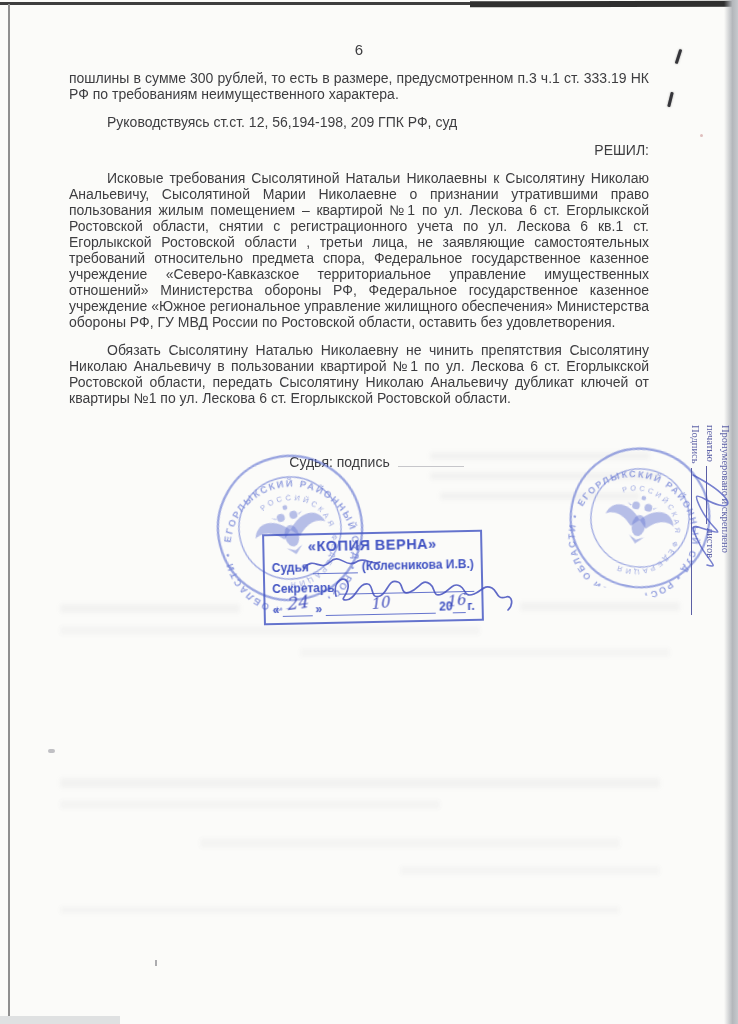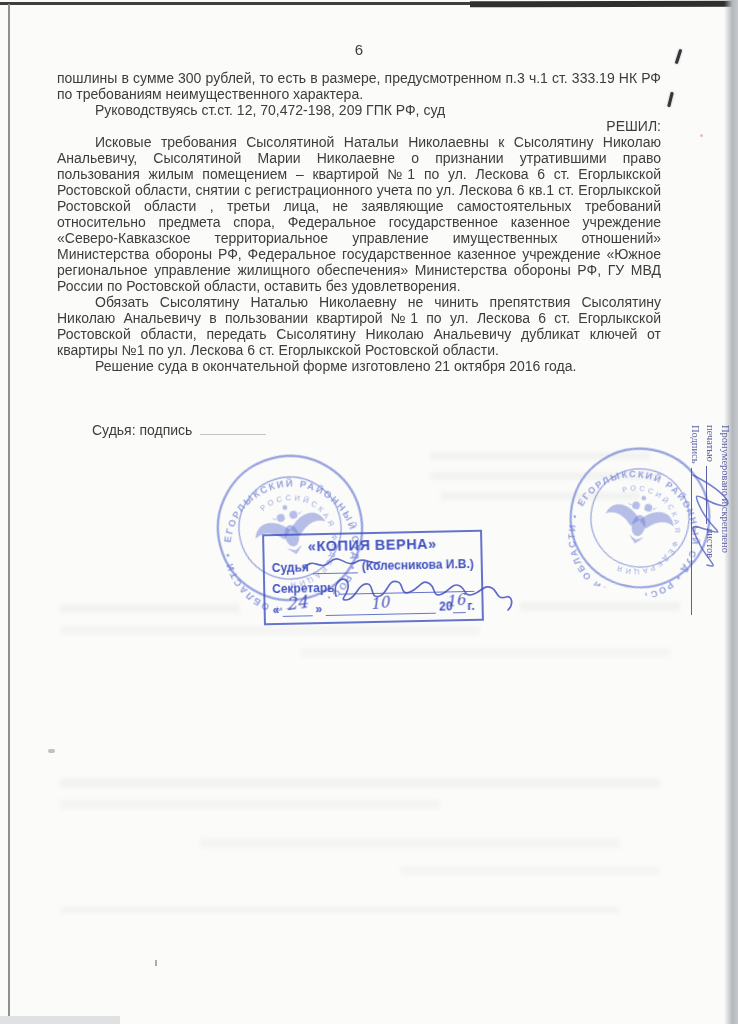--- a/index.html
+++ b/index.html
@@ -12,25 +12,25 @@
   .scan-right{position:absolute;right:0;top:0;width:14px;height:1024px;
               background:linear-gradient(to right, rgba(180,182,186,0), #b4b7bb 60%, #c6c9cd);}
   .scan-bottom{position:absolute;left:0;bottom:0;width:120px;height:8px;background:#dfe1e2;}
   
   .staple{position:absolute;width:3px;height:15px;background:#35353a;border-radius:1px;box-shadow:0 0 2px rgba(60,60,60,.5);}
   .staple.s1{left:677px;top:49px;transform:rotate(18deg);}
   .staple.s2{left:669px;top:92px;transform:rotate(14deg);}
   
   .doc{position:absolute;left:57px;top:42px;width:604px;color:#3d3d40;font-size:14px;line-height:16px;}
   .pagenum{text-align:center;margin:0 0 12px 0;font-size:15px;}
-  .para{margin:0;text-align:justify;text-indent:38px;}
+  .para{margin:12px;text-align:justify;text-indent:38px;}
   .para.noindent{text-indent:0;}
   .para.nojust{text-align:left;}
   .para.center{text-align:right;text-indent:0;}
-  .judge-line{margin:48px 0 0 35px;text-align:left;}
+  .judge-line{margin:48px 0 0 35px;text-align:center;}
   .ghost-line{display:inline-block;width:66px;height:1px;border-bottom:1px solid #c6c6ca;vertical-align:baseline;margin-left:8px;}
   
   .seal{position:absolute;filter:blur(.4px);opacity:.85;}
   .seal.left{left:212px;top:450px;z-index:5;transform:rotate(-14deg);}
   .seal.right{left:565px;top:443px;z-index:5;transform:rotate(11deg);}
   
   .stamp{position:absolute;left:263px;top:532px;width:220px;height:91px;border:2.5px solid rgba(63,81,194,.8);
          z-index:6;transform:rotate(-1.2deg);color:#3f51c2;filter:blur(.25px);
          display:flex;flex-direction:column;justify-content:space-between;padding:4px 7px 6px 7px;box-sizing:border-box;}
   .stamp .row{display:flex;align-items:flex-end;font-size:12px;font-weight:bold;line-height:14px;white-space:nowrap;}
@@ -67,25 +67,24 @@
   <div class="scan-top-thick"></div>
   <div class="scan-left"></div>
   <div class="scan-right"></div>
   <div class="scan-bottom"></div>
   <div class="staple s1"></div>
   <div class="staple s2"></div>
 
   <div class="doc">
     <p class="pagenum">6</p>
     <p class="para noindent">пошлины в сумме 300 рублей, то есть в размере, предусмотренном  п.3 ч.1 ст. 333.19 НК РФ по требованиям неимущественного характера.</p>
-    <p class="para nojust">Руководствуясь ст.ст. 12, 70,472-198, 209 ГПК РФ, суд</p>
+    <p class="para nojust">Руководствуясь ст.ст. 12, 56,194-198, 209 ГПК РФ, суд</p>
     <p class="para center">РЕШИЛ:</p>
     <p class="para">Исковые требования Сысолятиной Натальи Николаевны к Сысолятину Николаю Анальевичу, Сысолятиной Марии Николаевне о признании утратившими право пользования жилым помещением – квартирой №1 по ул. Лескова 6 ст. Егорлыкской Ростовской области, снятии с регистрационного учета по  ул. Лескова 6 кв.1 ст. Егорлыкской Ростовской области , третьи лица, не заявляющие самостоятельных требований относительно предмета спора, Федеральное государственное казенное учреждение «Северо-Кавказское территориальное управление имущественных отношений» Министерства обороны РФ, Федеральное государственное казенное учреждение «Южное региональное управление жилищного обеспечения» Министерства обороны РФ, ГУ МВД России по Ростовской области, оставить без удовлетворения.</p>
     <p class="para">Обязать  Сысолятину Наталью Николаевну не чинить препятствия Сысолятину Николаю Анальевичу в пользовании квартирой №1 по ул. Лескова 6 ст. Егорлыкской Ростовской области, передать Сысолятину Николаю Анальевичу  дубликат ключей от квартиры №1 по ул. Лескова 6 ст. Егорлыкской Ростовской области.</p>
-    <p class="para nojust">Решение суда в окончательной форме изготовлено 21 октября 2016 года.</p>
     <p class="judge-line"><span>Судья:  подпись</span><span class="ghost-line"></span></p>
   </div>
 
   <svg class="seal left" width="156" height="156" viewBox="0 0 156 156">
     <g fill="none" stroke="#5a6cd0" stroke-opacity=".7">
       <circle cx="78" cy="78" r="72" stroke-width="2.4"></circle>
       <circle cx="78" cy="78" r="51" stroke-width="1.3"></circle>
     </g>
     <defs>
       <path id="outerL" d="M 17,78 A 61,61 0 1 1 16.9,78.3"></path>

